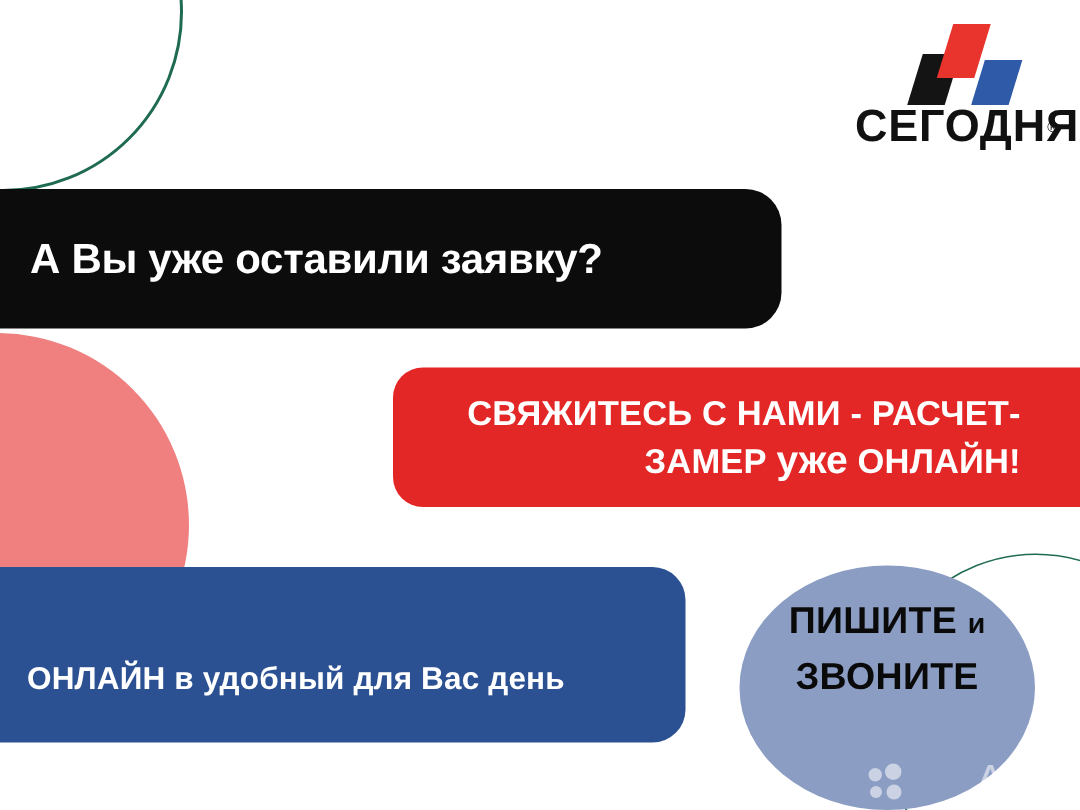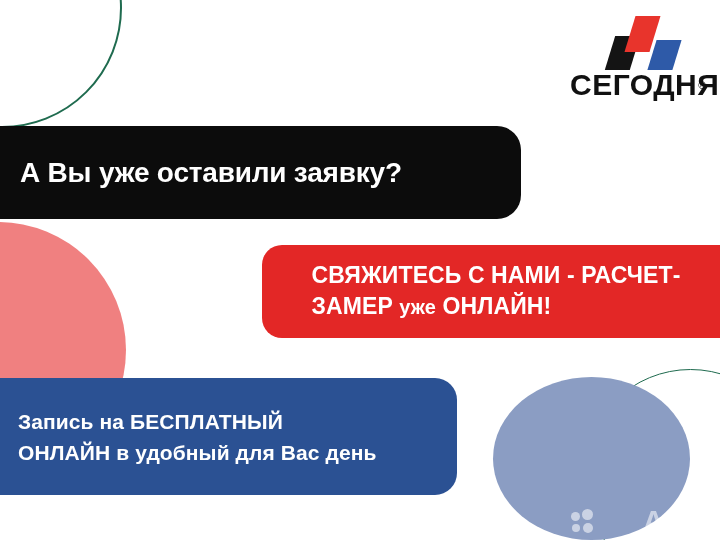--- a/index.html
+++ b/index.html
@@ -130,26 +130,26 @@
     border-radius: 20px;
     display: flex;
     align-items: center;
     justify-content: center;
   }
   .banner-red .txt {
     color: #ffffff;
     font-size: 23px;
     font-weight: bold;
     line-height: 31px;
-    text-align: left;
+    text-align: right;
     letter-spacing: 0.1px;
     padding-right: 10px;
   }
   .banner-red .lower {
-    font-size: 20px;
+    font-size: 26px;
     text-transform: none;
   }
 
   .banner-blue {
     position: absolute;
     left: -22px;
     top: 378px;
     width: 479px;
     height: 117px;
     background: #2B5193;
@@ -202,21 +202,21 @@
     position: absolute;
     border-radius: 50%;
     background: #ffffff;
   }
   .wm-dots span:nth-child(1) { width: 9px;  height: 9px;  left: 0px;  top: 3px; }
   .wm-dots span:nth-child(2) { width: 11px; height: 11px; left: 11px; top: 0px; }
   .wm-dots span:nth-child(3) { width: 8px;  height: 8px;  left: 1px;  top: 15px; }
   .wm-dots span:nth-child(4) { width: 10px; height: 10px; left: 12px; top: 14px; }
   .wm-word {
     font-size: 29px;
-    font-weight: bold;
+    font-weight: normal;
     color: #ffffff;
     line-height: 29px;
     letter-spacing: -0.5px;
     margin-left: 43px;
   }
 </style>
 </head>
 <body>
 
 <div id="poster">
@@ -243,25 +243,30 @@
     <div class="txt">
       <span>СВЯЖИТЕСЬ С НАМИ - РАСЧЕТ-</span><br>
       <span>ЗАМЕР</span>
       <span class="lower">уже</span>
       <span>ОНЛАЙН!</span>
     </div>
   </div>
 
   <div class="banner-blue">
     <div class="txt">
-      <span>Запись на БЕСПЛАТНЫЙ</span><br>
+      <br>
       <span>ОНЛАЙН в удобный для Вас день</span>
     </div>
   </div>
 
+  <div class="circle-text">
+    <span>ПИШИТЕ</span>
+    <span class="small">и</span><br>
+    <span>ЗВОНИТЕ</span>
+  </div>
 
   <div class="watermark">
     <div class="wm-dots">
       <span></span>
         <span></span>
         <span></span>
         <span></span>
     </div>
     <div class="wm-word">Avito</div>
   </div>

